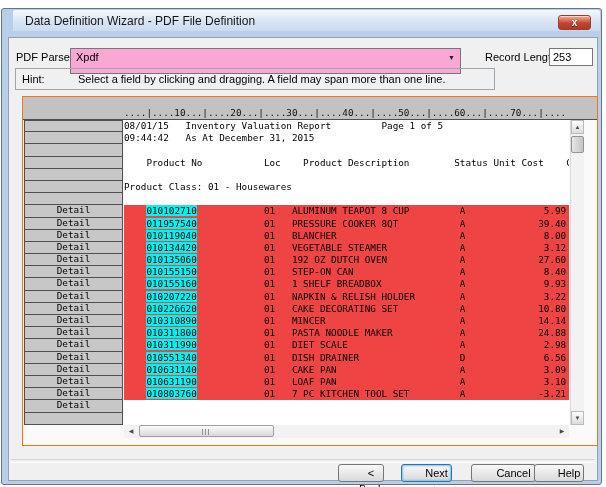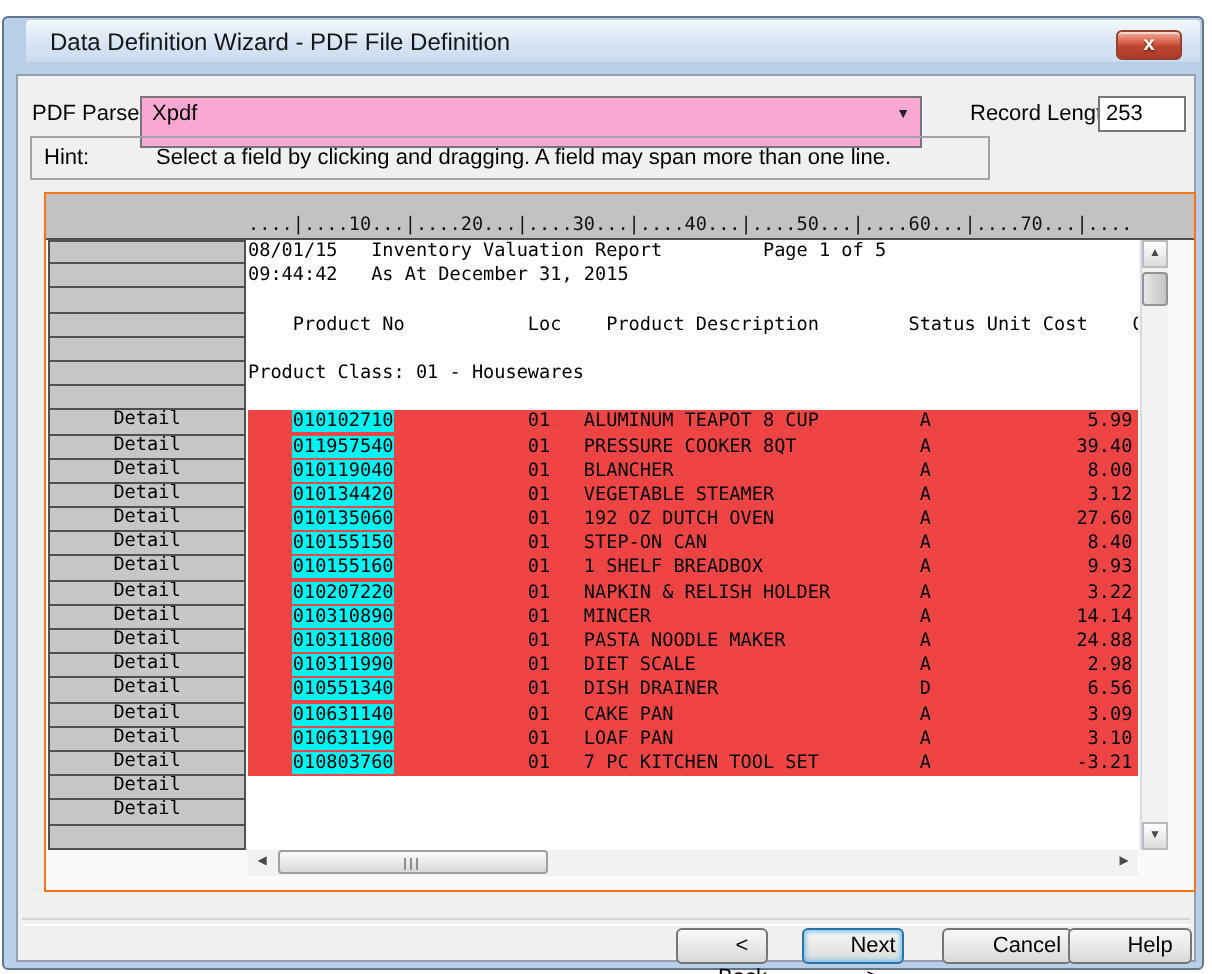--- a/index.html
+++ b/index.html
@@ -38,21 +38,21 @@
   .hsb .btn.left{left:0;}
   .hsb .btn.right{right:0;}
   .hsb .thumb{position:absolute;left:15px;top:0;width:135px;height:12px;background:linear-gradient(#fbfbfb,#d8d8d8);border:1px solid #9aa0a6;border-radius:2px;box-sizing:border-box;}
   .hsb .grip{position:absolute;left:50%;top:3px;margin-left:-5px;width:9px;height:6px;background:repeating-linear-gradient(90deg,#8e8e8e 0 1px,transparent 1px 3px);}
   .separator{position:absolute;left:2px;right:2px;top:421px;height:2px;border-top:1px solid #d5d5d5;border-bottom:1px solid #ffffff;}
   .wbtn{position:absolute;top:426px;height:18px;border:1px solid #757575;border-radius:3px;background:linear-gradient(#f8f8f8,#e9e9e9 50%,#d9d9d9);font-size:11px;color:#000;box-sizing:border-box;text-align:center;line-height:16px;font-family:"Liberation Sans",sans-serif;padding-left:20px;}
   .wbtn.focus{border:1px solid #2a72a8;box-shadow:inset 0 0 2px 1px #7fc2ec;}
   .btn-back{left:329px;width:46px;}
   .btn-next{left:392px;width:51px;}
   .btn-cancel{left:462px;width:65px;}
-  .btn-help{left:525px;width:62px;}
+  .btn-help{left:525px;width:50px;}
 </style>
 </head>
 <body>
 
 <div class="dialog">
   <div class="titlebar">
     <div class="title">Data Definition Wizard - PDF File Definition</div>
     <div class="closebtn">
       <span>x</span>
     </div>
@@ -114,20 +114,21 @@
           <div class="rline">Product Class: 01 - Housewares</div>
           <div class="rline"></div>
           <div class="rline detail"><span>    </span><span class="hl">010102710</span><span>            01   ALUMINUM TEAPOT 8 CUP         A              5.99</span></div>
           <div class="rline detail"><span>    </span><span class="hl">011957540</span><span>            01   PRESSURE COOKER 8QT           A             39.40</span></div>
           <div class="rline detail"><span>    </span><span class="hl">010119040</span><span>            01   BLANCHER                      A              8.00</span></div>
           <div class="rline detail"><span>    </span><span class="hl">010134420</span><span>            01   VEGETABLE STEAMER             A              3.12</span></div>
           <div class="rline detail"><span>    </span><span class="hl">010135060</span><span>            01   192 OZ DUTCH OVEN             A             27.60</span></div>
           <div class="rline detail"><span>    </span><span class="hl">010155150</span><span>            01   STEP-ON CAN                   A              8.40</span></div>
           <div class="rline detail"><span>    </span><span class="hl">010155160</span><span>            01   1 SHELF BREADBOX              A              9.93</span></div>
           <div class="rline detail"><span>    </span><span class="hl">010207220</span><span>            01   NAPKIN &amp; RELISH HOLDER        A              3.22</span></div>
+          <div class="rline detail"><span>    </span><span class="hl">010226620</span><span>            01   CAKE DECORATING SET           A             10.80</span></div>
           <div class="rline detail"><span>    </span><span class="hl">010310890</span><span>            01   MINCER                        A             14.14</span></div>
           <div class="rline detail"><span>    </span><span class="hl">010311800</span><span>            01   PASTA NOODLE MAKER            A             24.88</span></div>
           <div class="rline detail"><span>    </span><span class="hl">010311990</span><span>            01   DIET SCALE                    A              2.98</span></div>
           <div class="rline detail"><span>    </span><span class="hl">010551340</span><span>            01   DISH DRAINER                  D              6.56</span></div>
           <div class="rline detail"><span>    </span><span class="hl">010631140</span><span>            01   CAKE PAN                      A              3.09</span></div>
           <div class="rline detail"><span>    </span><span class="hl">010631190</span><span>            01   LOAF PAN                      A              3.10</span></div>
           <div class="rline detail"><span>    </span><span class="hl">010803760</span><span>            01   7 PC KITCHEN TOOL SET         A             -3.21</span></div>
           <div class="rline"></div>
         </div>
 

